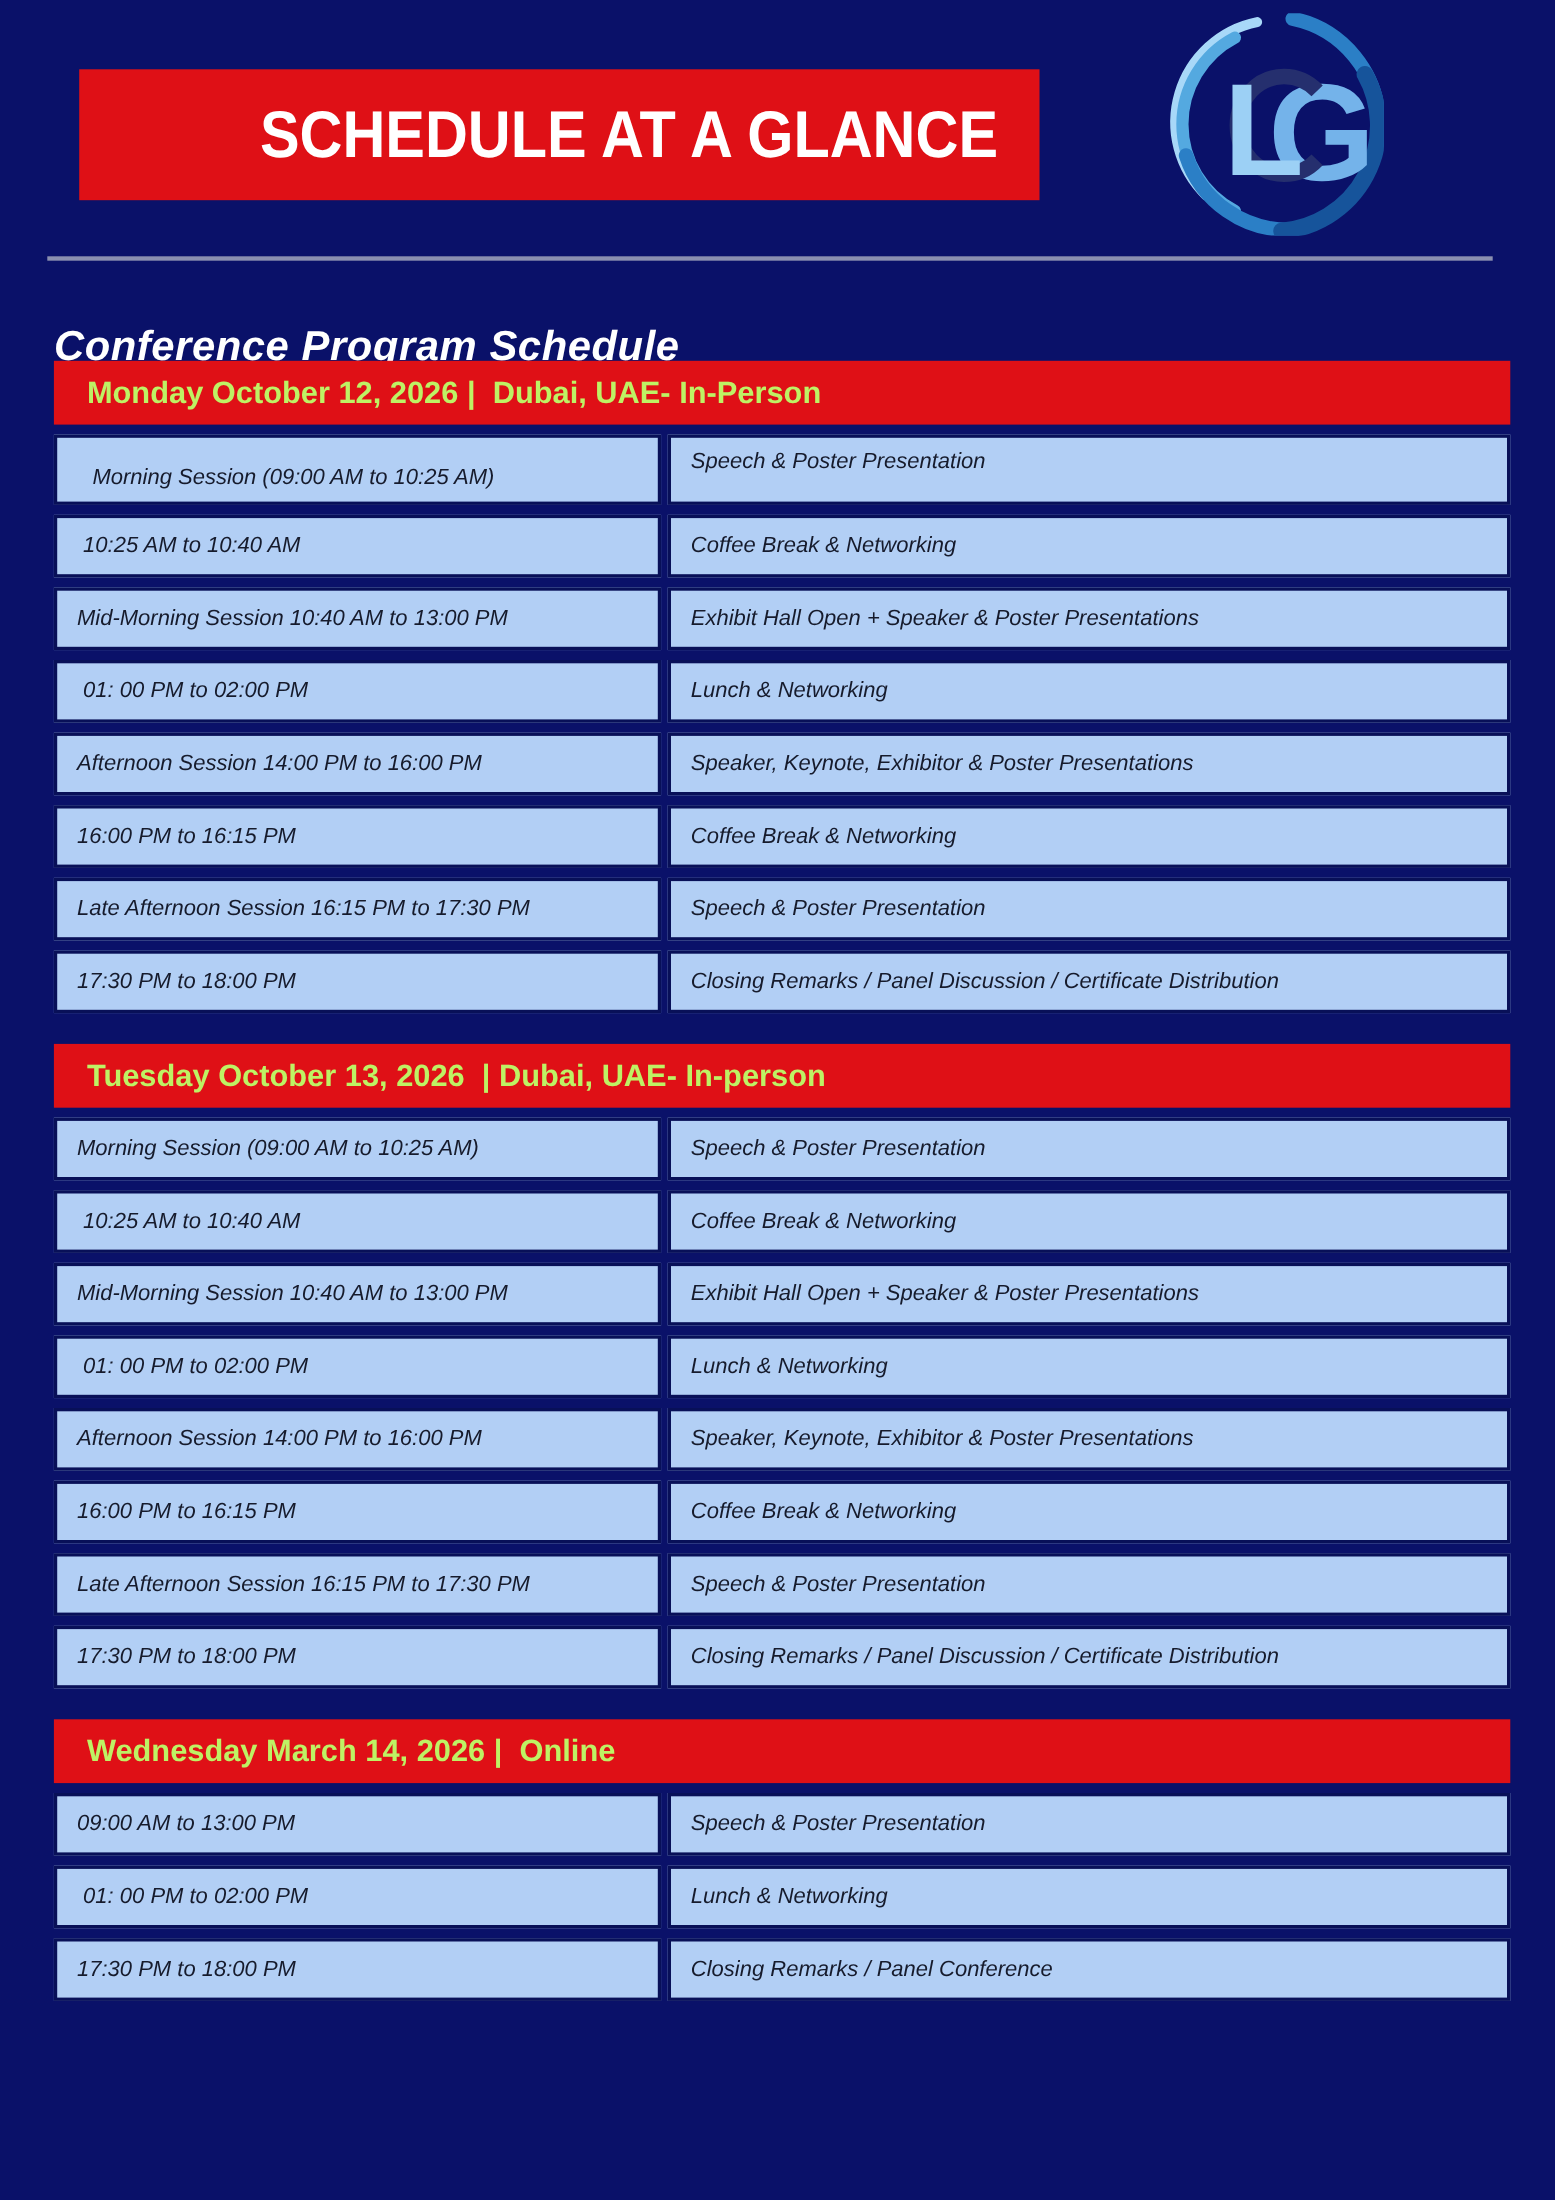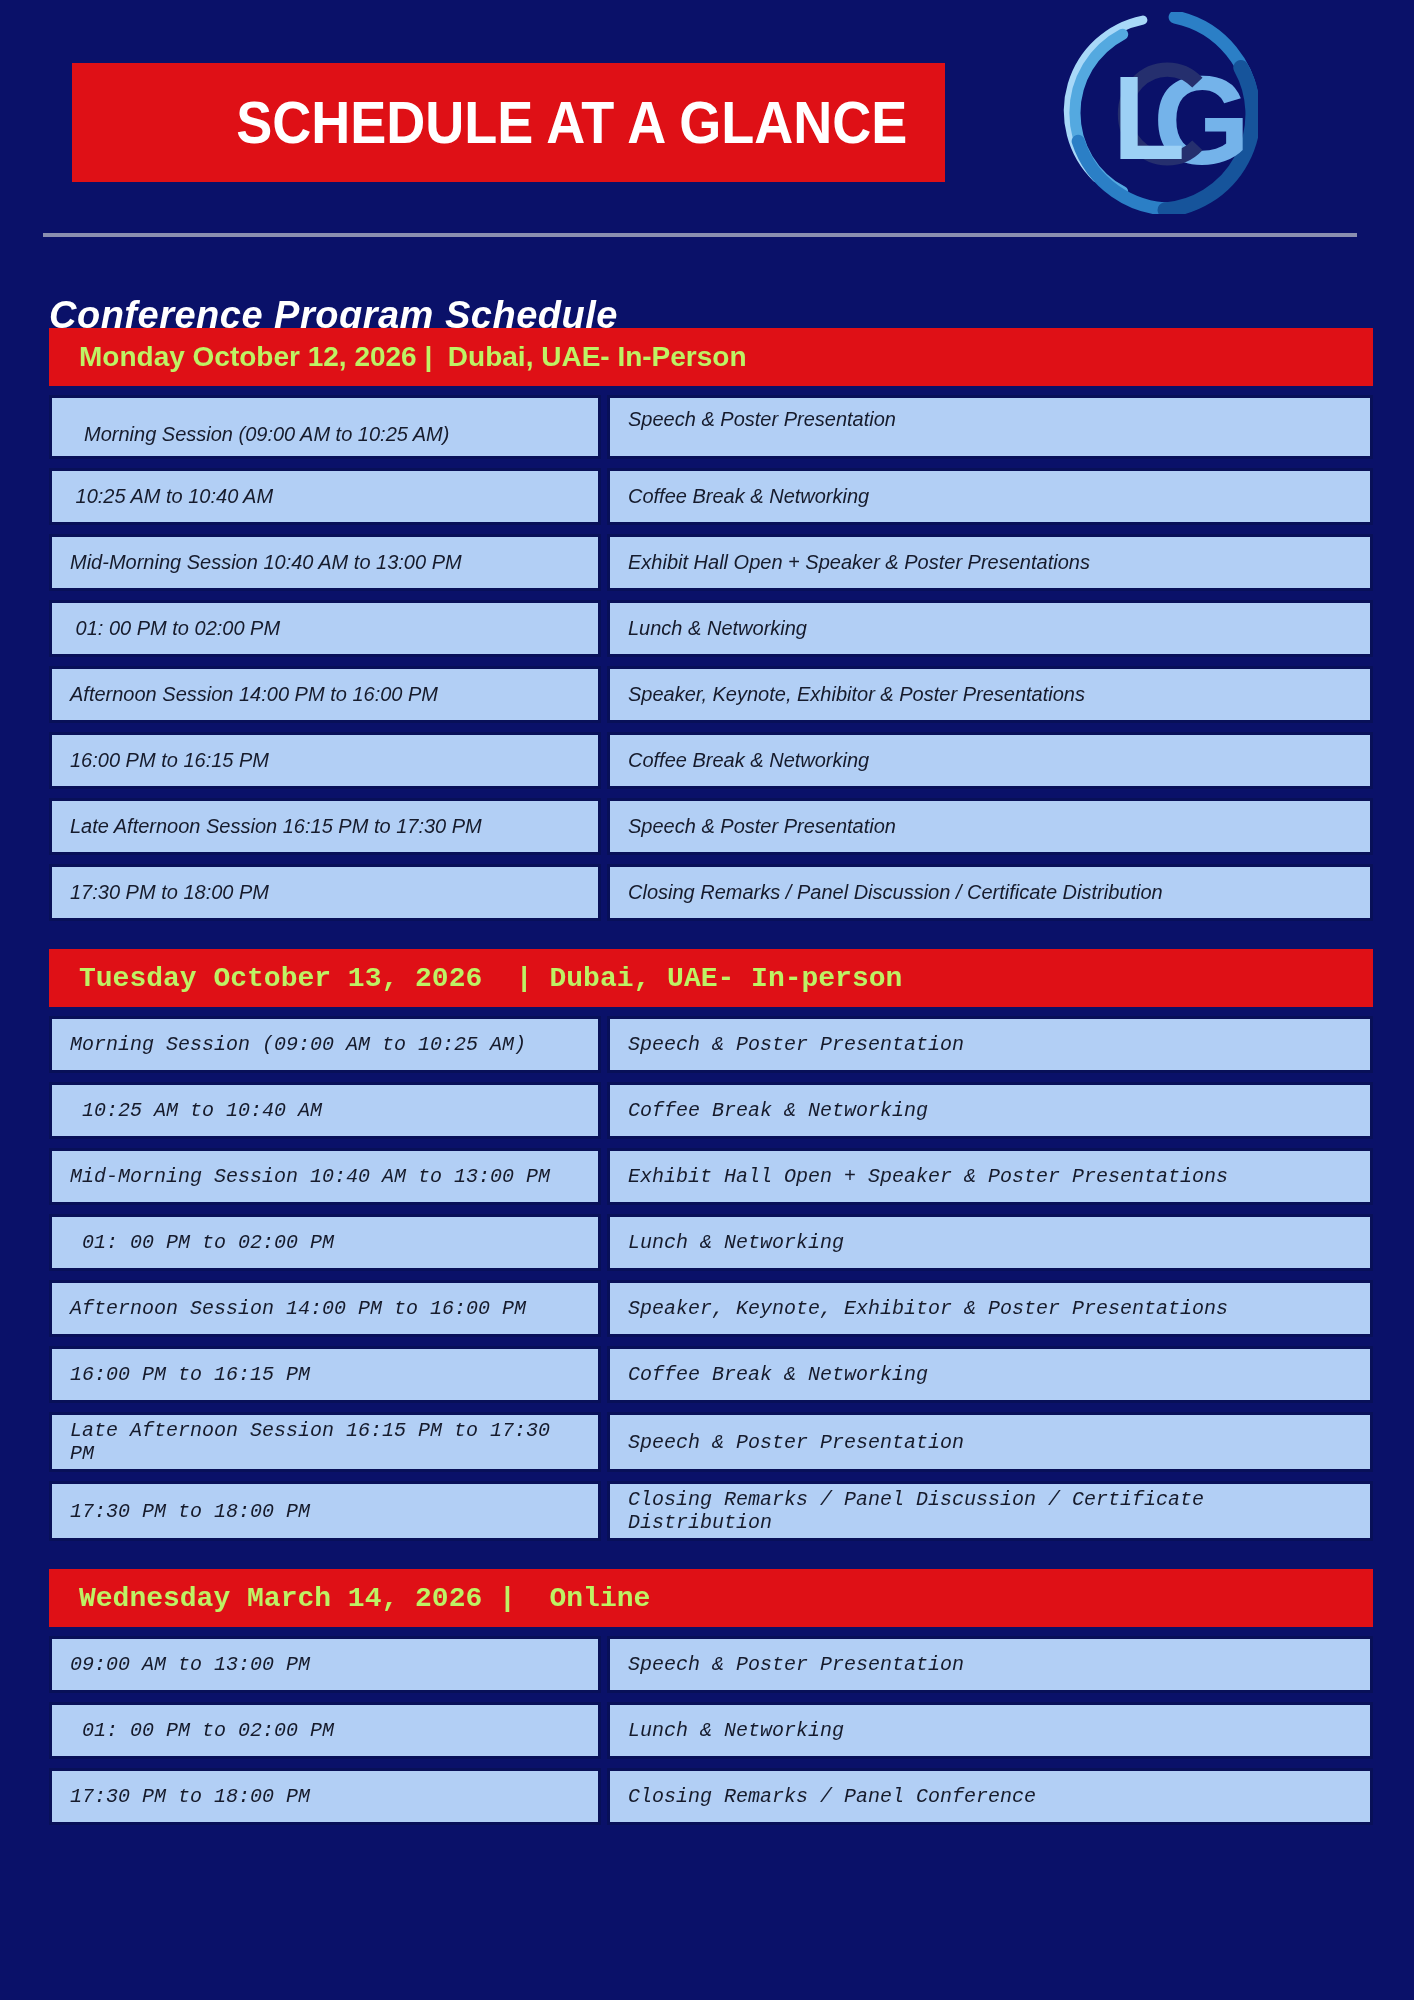--- a/index.html
+++ b/index.html
@@ -27,21 +27,21 @@
   
   .subtitle{
     position:absolute;left:49px;top:252px;
     color:#ffffff;font-size:38px;font-weight:700;font-style:italic;
     letter-spacing:.5px;
     margin-top:42px;
   }
   
   .content{position:absolute;left:49px;top:328px;width:1324px;}
   .section{margin:0;}
-  .section + .section{margin-top:28px;font-family:Liberation Mono, monospace;}
+  .section + .section{margin-top:28px;}
   .section-header{
     height:58px;background:var(--red,#df1016);
     display:flex;align-items:center;
     padding-left:30px;box-sizing:border-box;
     color:#bef264;font-weight:700;font-size:28px;
     white-space:pre-wrap;
     margin-bottom:9px;
   }
   .row{
     display:grid;

